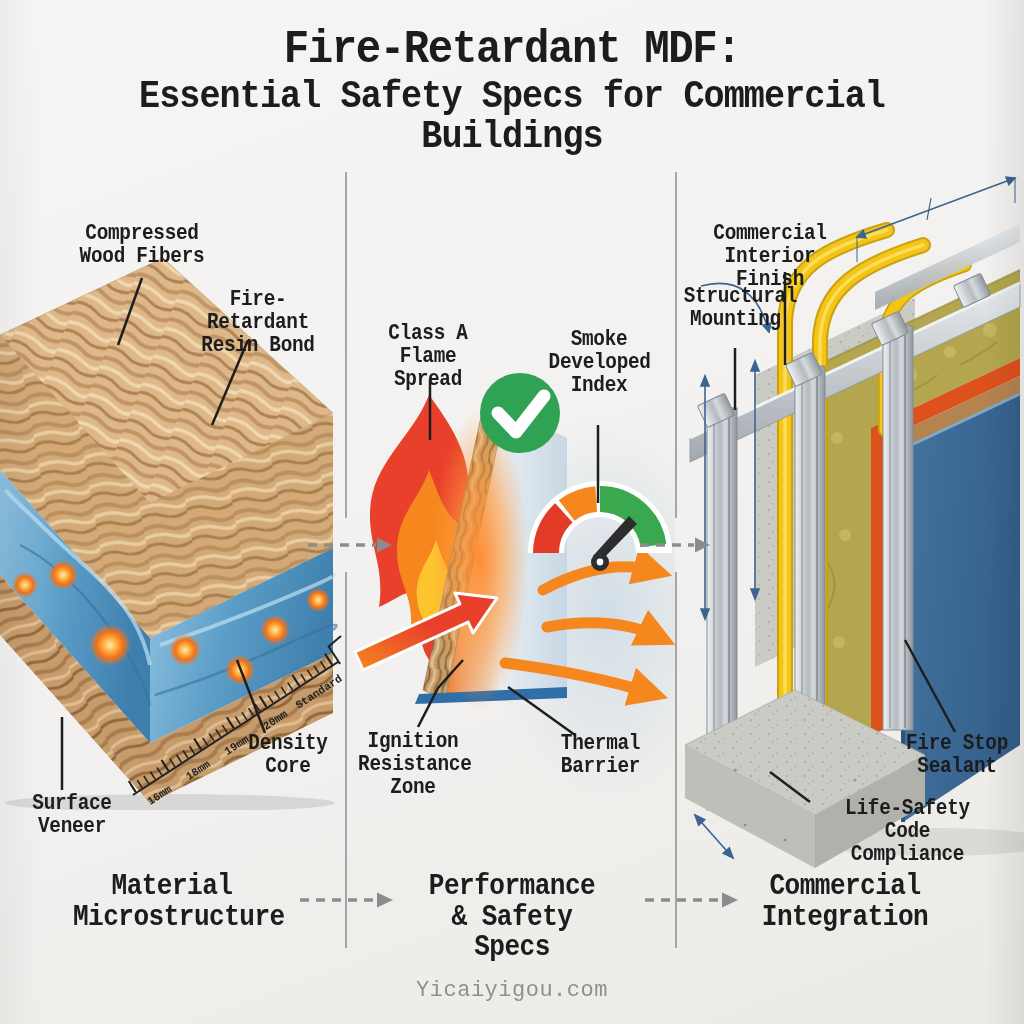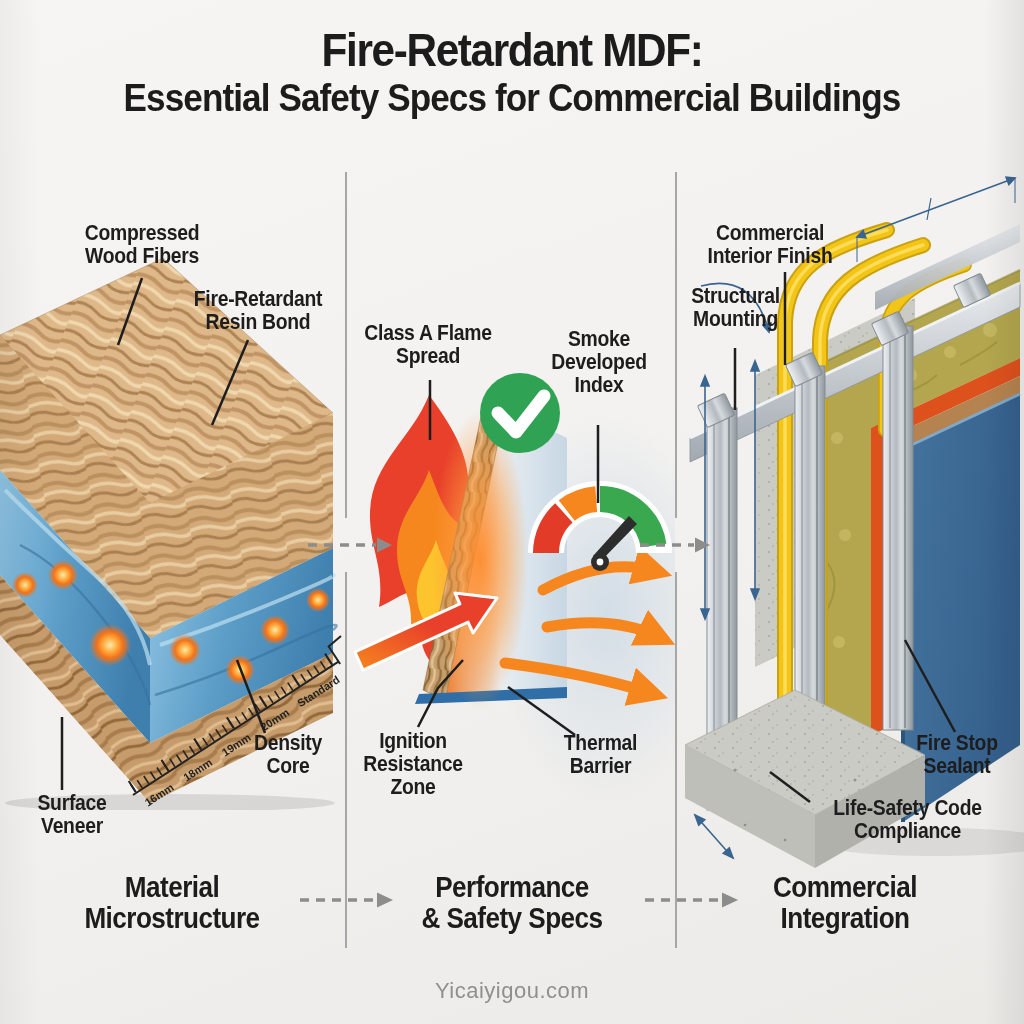--- a/index.html
+++ b/index.html
@@ -1,18 +1,18 @@
 <!DOCTYPE html>
 <html><head>
 <meta charset="utf-8">
 <style>
   html,body{margin:0;padding:0;background:#e8e7e5;}
   .stage{position:relative;width:1024px;height:1024px;overflow:hidden;
     background:linear-gradient(160deg,#f6f5f4 0%,#f2f1ef 55%,#eceae7 100%);
-    font-family:Liberation Sans, sans-serif;color:#1c1c1c;}
+    font-family:Liberation Mono, monospace;color:#1c1c1c;}
   .edgeshade{position:absolute;top:0;bottom:0;width:40px;pointer-events:none;}
   .edgeshade.r{right:0;background:linear-gradient(to right,rgba(0,0,0,0),rgba(0,0,0,0.07));}
   .edgeshade.l{left:0;background:linear-gradient(to left,rgba(0,0,0,0),rgba(0,0,0,0.04));}
   .cond{transform:scaleX(.9);transform-origin:center;}
   .title{position:absolute;left:0;right:0;top:26px;text-align:center;line-height:1.02;}
   .title .t1{font-size:47px;font-weight:800;letter-spacing:-1.5px;}
   .title .t2{font-size:39px;font-weight:800;letter-spacing:-1px;margin-top:4px;}
   .lbl{position:absolute;text-align:center;font-weight:800;font-size:21.5px;
        line-height:1.08;letter-spacing:-.3px;color:#1d1d1d;}
   .hdr{position:absolute;text-align:center;font-weight:800;font-size:29px;

